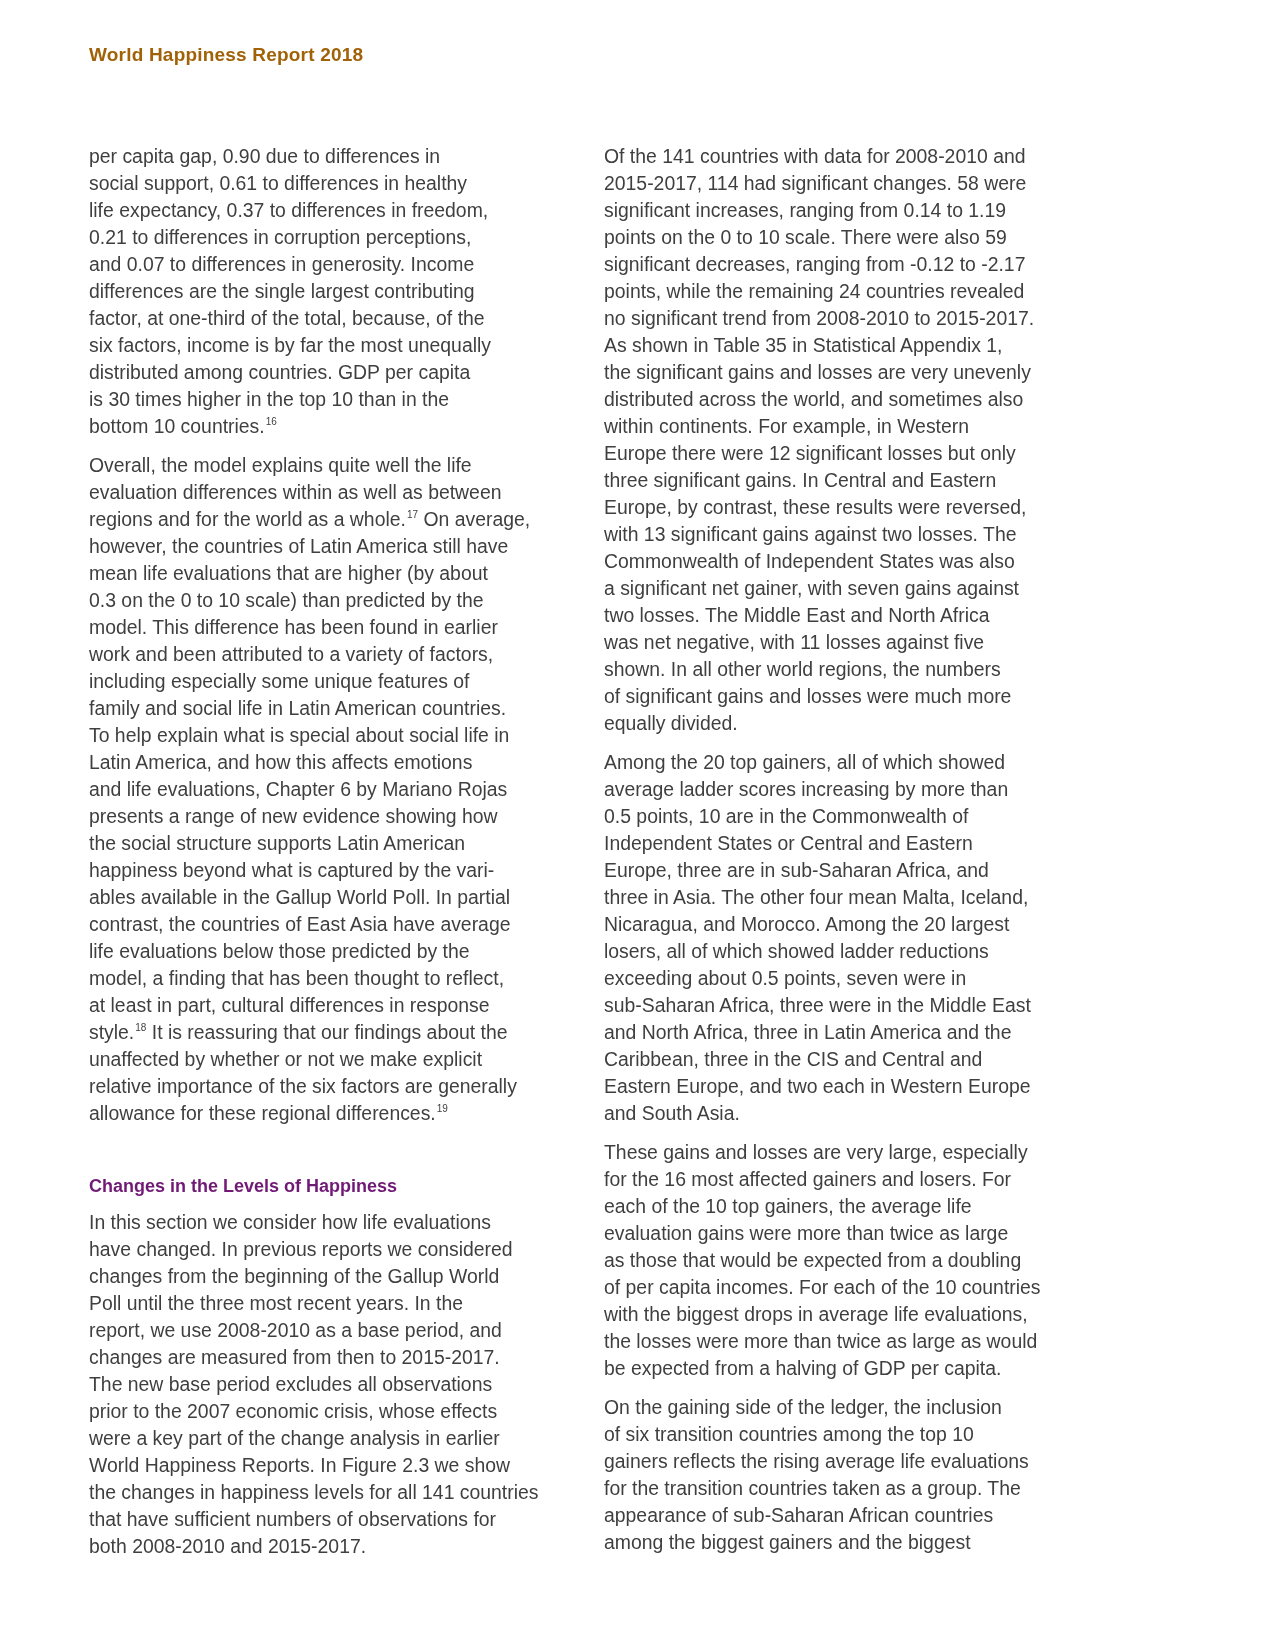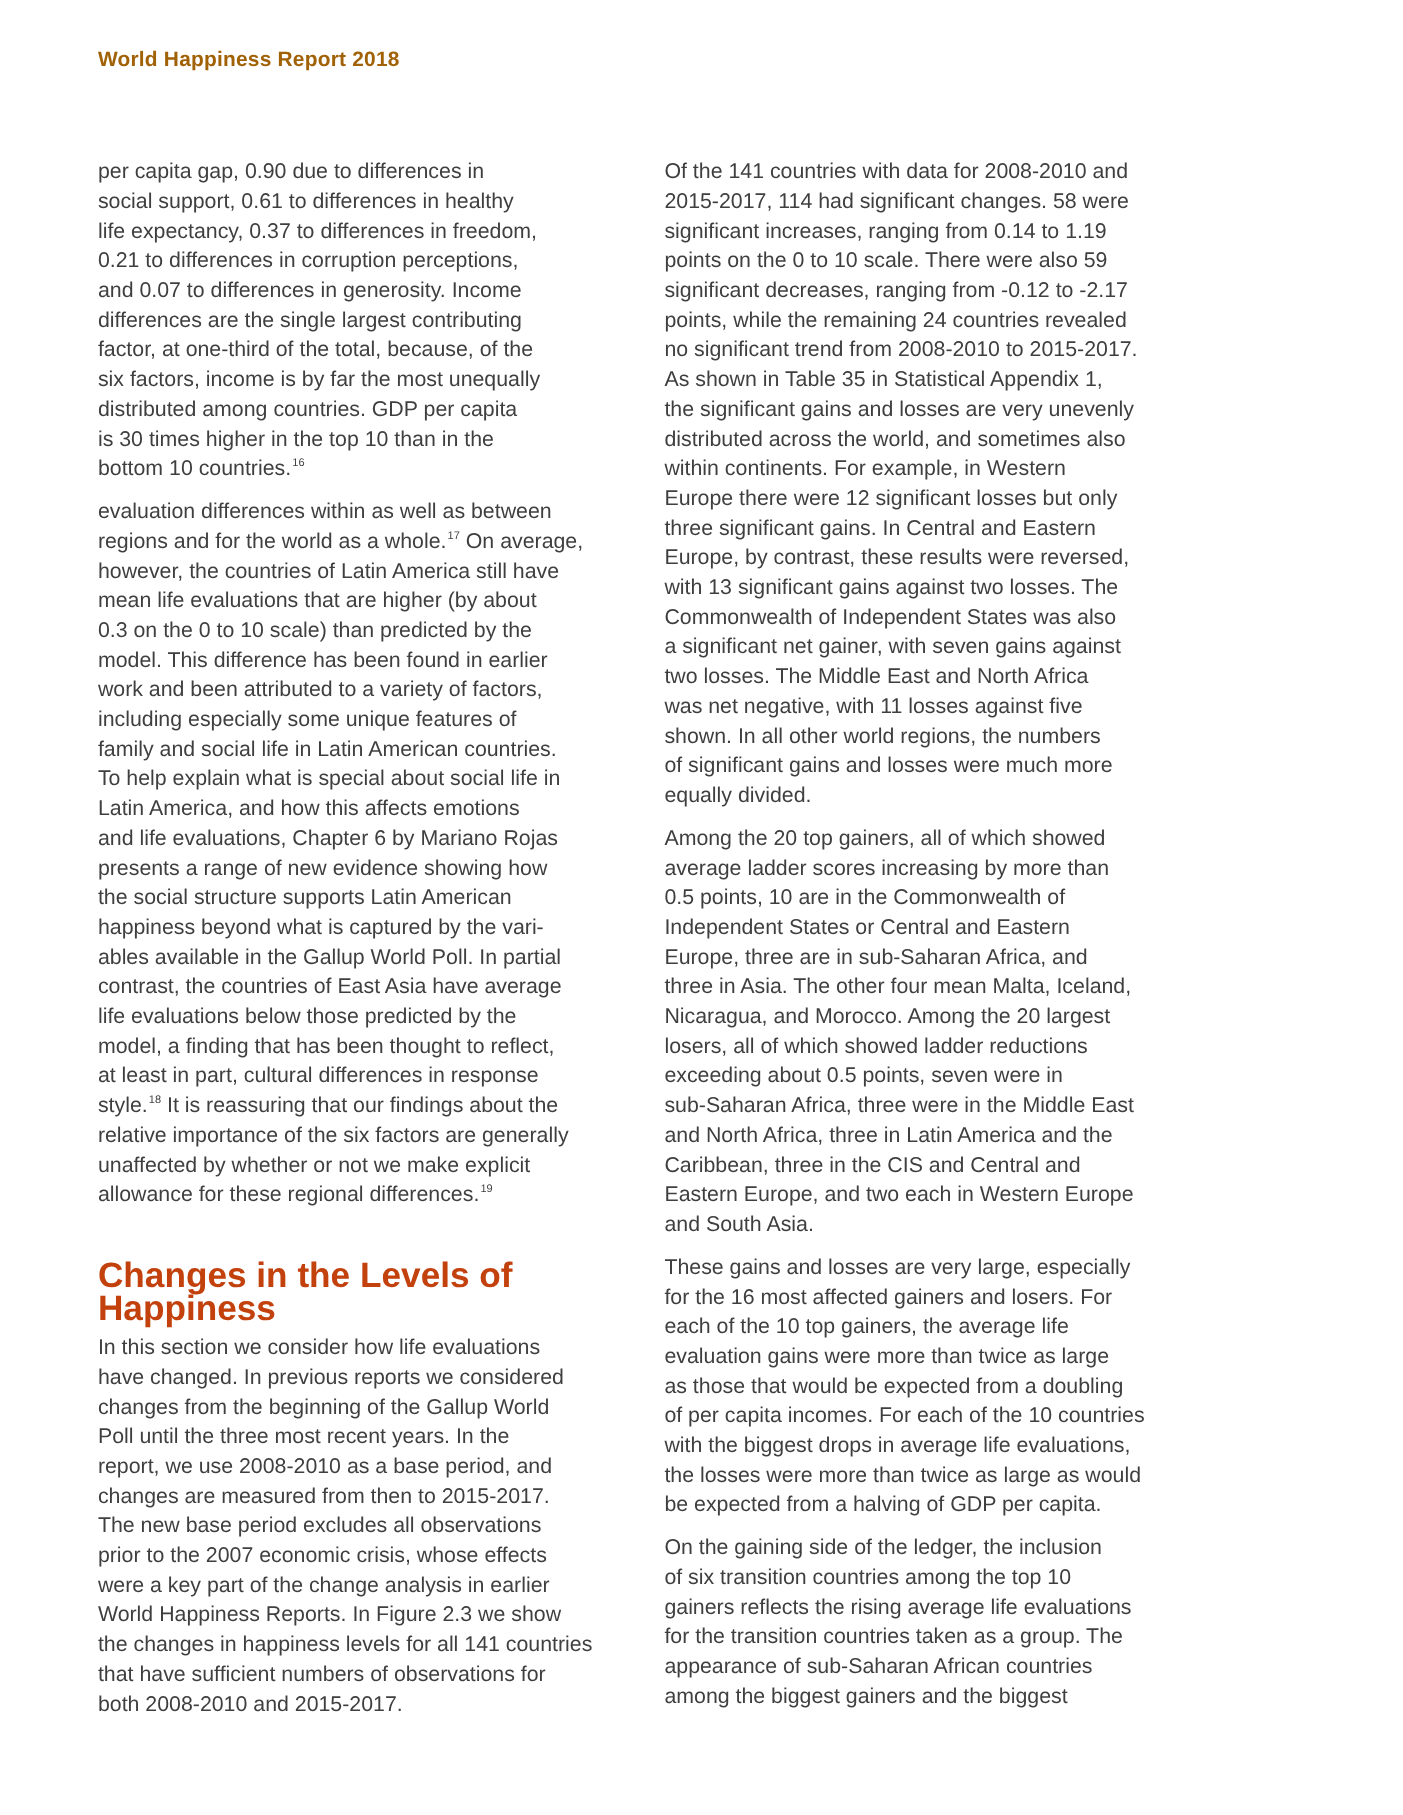--- a/index.html
+++ b/index.html
@@ -42,24 +42,24 @@
       white-space: nowrap;
     }
     sup {
       font-size: 10px;
       line-height: 0;
       vertical-align: 8px;
       margin-left: 1px;
     }
     .section-heading {
       margin: 44px 0 8px 0;
-      font-size: 32px;
+      font-size: 18px;
       line-height: 30px;
       font-weight: bold;
-      color: #c2410c;
+      color: #701a75;
     }
   </style>
 </head>
 <body>
 
 <div class="running-header">World Happiness Report 2018</div>
 
 <div class="column col-left">
 
   <p class="para">
@@ -70,20 +70,21 @@
     <span class="line">and 0.07 to differences in generosity. Income</span>
     <span class="line">differences are the single largest contributing</span>
     <span class="line">factor, at one-third of the total, because, of the</span>
     <span class="line">six factors, income is by far the most unequally</span>
     <span class="line">distributed among countries. GDP per capita</span>
     <span class="line">is 30 times higher in the top 10 than in the</span>
     <span class="line"><span>bottom 10 countries.</span><sup>16</sup></span>
   </p>
 
   <p class="para">
+    <span class="line">Overall, the model explains quite well the life</span>
     <span class="line">evaluation differences within as well as between</span>
     <span class="line"><span>regions and for the world as a whole.</span><sup>17</sup><span> On average,</span></span>
     <span class="line">however, the countries of Latin America still have</span>
     <span class="line">mean life evaluations that are higher (by about</span>
     <span class="line">0.3 on the 0 to 10 scale) than predicted by the</span>
     <span class="line">model. This difference has been found in earlier</span>
     <span class="line">work and been attributed to a variety of factors,</span>
     <span class="line">including especially some unique features of</span>
     <span class="line">family and social life in Latin American countries.</span>
     <span class="line">To help explain what is special about social life in</span>
@@ -91,22 +92,22 @@
     <span class="line">and life evaluations, Chapter 6 by Mariano Rojas</span>
     <span class="line">presents a range of new evidence showing how</span>
     <span class="line">the social structure supports Latin American</span>
     <span class="line">happiness beyond what is captured by the vari-</span>
     <span class="line">ables available in the Gallup World Poll. In partial</span>
     <span class="line">contrast, the countries of East Asia have average</span>
     <span class="line">life evaluations below those predicted by the</span>
     <span class="line">model, a finding that has been thought to reflect,</span>
     <span class="line">at least in part, cultural differences in response</span>
     <span class="line"><span>style.</span><sup>18</sup><span> It is reassuring that our findings about the</span></span>
+    <span class="line">unaffected by whether or not we make explicit</span>
     <span class="line">relative importance of the six factors are generally</span>
-    <span class="line">unaffected by whether or not we make explicit</span>
     <span class="line"><span>allowance for these regional differences.</span><sup>19</sup></span>
   </p>
 
   <h2 class="section-heading">Changes in the Levels of Happiness</h2>
 
   <p class="para">
     <span class="line">In this section we consider how life evaluations</span>
     <span class="line">have changed. In previous reports we considered</span>
     <span class="line">changes from the beginning of the Gallup World</span>
     <span class="line">Poll until the three most recent years. In the</span>

